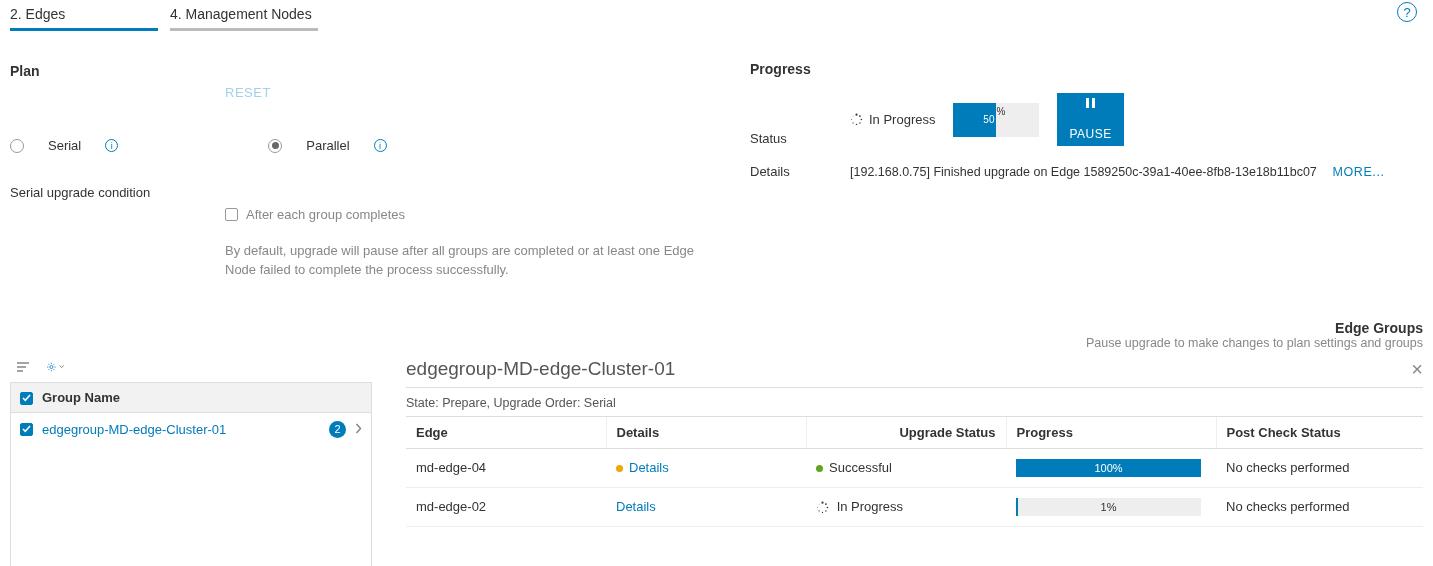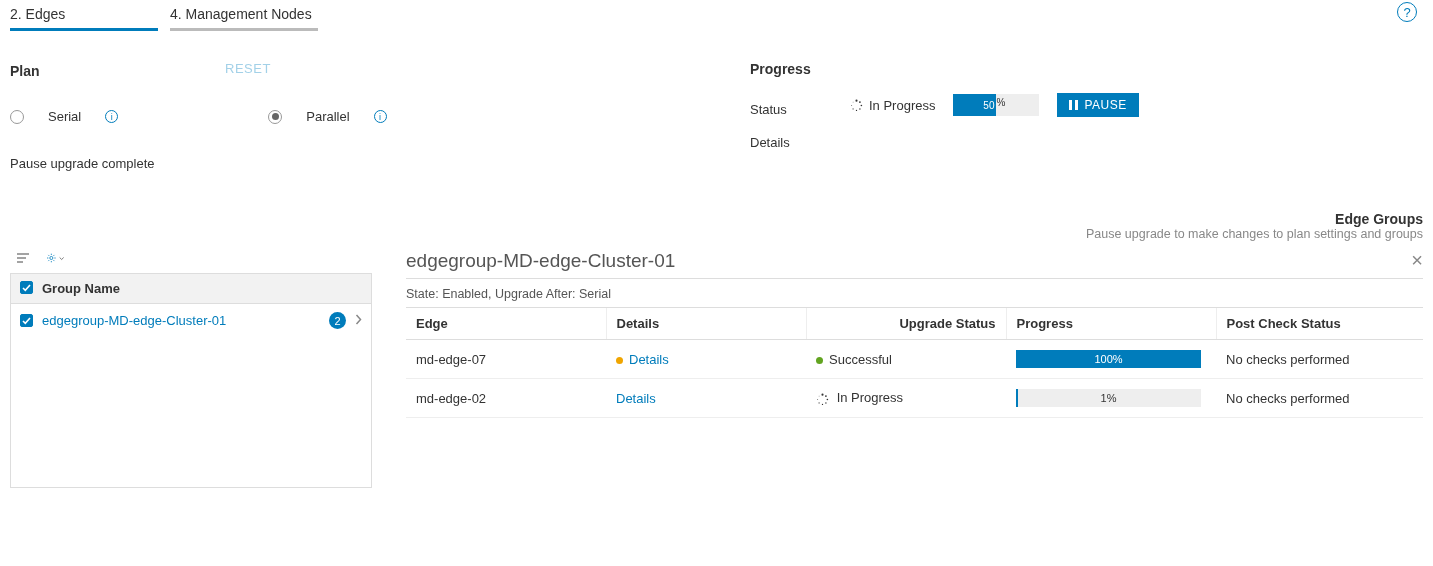--- a/index.html
+++ b/index.html
@@ -8,49 +8,49 @@
 .tab { padding: 6px 0; margin-right: 12px; font-size: 14px; color: #333; border-bottom: 3px solid #bbb; cursor: pointer; min-width: 148px; }
 .tab.done { border-bottom-color: #62a420; color: #333; }
 .tab.active { border-bottom-color: #007cbb; color: #333; }
 .help-icon { position: absolute; right: 6px; top: 2px; width: 20px; height: 20px; border: 1.6px solid #007cbb; border-radius: 50%; color: #007cbb; font-size: 13px; display: flex; align-items: center; justify-content: center; cursor: pointer; }
 .top-section { display: flex; gap: 40px; }
 .plan-col { flex: 0 0 700px; }
 .progress-col { flex: 1; }
 .section-title { font-weight: 600; font-size: 14px; margin-bottom: 16px; color: #333; }
 .plan-row { display: flex; margin-bottom: 14px; }
 .plan-label { width: 215px; color: #333; padding-top: 2px; }
-.plan-ctrl { flex: 1; }
+.plan-ctrl { flex: 1; margin-top: 24px; }
 .reset-btn { color: #a3d1e8; font-size: 13px; letter-spacing: 0.5px; cursor: pointer; font-weight: 500; }
 .radio-row { display: flex; gap: 150px; align-items: center; }
 .radio-opt { display: inline-flex; align-items: center; gap: 24px; cursor: pointer; }
 .radio-circle { width: 14px; height: 14px; border: 1.3px solid #999; border-radius: 50%; display: inline-flex; align-items: center; justify-content: center; }
 .radio-circle.selected::after { content: ""; width: 7px; height: 7px; background: #666; border-radius: 50%; }
 .info-i { width: 13px; height: 13px; border: 1.1px solid #007cbb; border-radius: 50%; color: #007cbb; font-size: 9px; display: inline-flex; align-items: center; justify-content: center; cursor: pointer; }
 .checkbox-row { display: flex; align-items: center; gap: 8px; }
 .chk { width: 13px; height: 13px; border: 1.3px solid #999; border-radius: 2px; cursor: pointer; }
 .chk.checked { background: #007cbb; border-color: #007cbb; color: #fff; display: flex; align-items: center; justify-content: center; }
 .helptext { color: #888; margin-top: 20px; line-height: 1.45; max-width: 470px; }
 .prog-row { display: flex; align-items: flex-end; margin-bottom: 18px; }
 .prog-label { width: 100px; }
 .spinner { width: 13px; height: 13px; margin-right: 6px; display: inline-block; }
 .prog-status { display: inline-flex; align-items: center; margin-right: 18px; }
-.prog-bar-mini { width: 86px; height: 22px; background: #eee; position: relative; display: inline-block; vertical-align: middle; margin-right: 18px; }
+.prog-bar-mini { width: 86px; height: 34px; background: #eee; position: relative; display: inline-block; vertical-align: middle; margin-right: 18px; }
 .prog-bar-mini .fill { position: absolute; left: 0; top: 0; bottom: 0; background: #007cbb; color: #fff; font-size: 10px; display: flex; align-items: center; justify-content: flex-end; padding-right: 2px; }
-.pause-btn { background: #007cbb; color: #fff; border: none; padding: 5px 12px; font-size: 12px; letter-spacing: 0.5px; cursor: pointer; display: inline-flex; align-items: center; gap: 6px; }
+.pause-btn { background: #007cbb; color: #fff; border: none; padding: 5px 12px; font-size: 12px; letter-spacing: 0.5px; cursor: pointer; display: inline-flex; align-items: center; gap: 19px; flex-direction: column; }
 .details-text { color: #333; font-size: 12.5px; margin-right: 12px; }
 .more-link { color: #007cbb; letter-spacing: 0.6px; font-size: 12.5px; cursor: pointer; }
 .edge-groups-head { display: flex; justify-content: space-between; align-items: flex-end; margin-top: 26px; margin-bottom: 8px; flex-direction: column; }
 .eg-title { font-weight: 600; font-size: 14px; }
 .eg-hint { color: #888; font-size: 12.5px; }
 .eg-layout { display: flex; gap: 34px; }
 .eg-left { width: 362px; }
 .eg-toolbar { display: flex; gap: 14px; align-items: center; margin-bottom: 6px; padding-left: 4px; }
 .icon-btn { cursor: pointer; color: #007cbb; width: 18px; height: 18px; display: inline-flex; align-items: center; justify-content: center; }
 .eg-list { border: 1px solid #ddd; }
-.eg-list-head { background: #f2f2f2; padding: 7px 9px; display: flex; align-items: flex-start; gap: 9px; font-weight: 600; border-bottom: 1px solid #ddd; }
+.eg-list-head { background: #f2f2f2; padding: 7px 9px; display: flex; align-items: flex-end; gap: 9px; font-weight: 600; border-bottom: 1px solid #ddd; }
 .eg-item { padding: 8px 9px; display: flex; align-items: center; gap: 9px; cursor: pointer; }
 .eg-name { color: #007cbb; flex: 1; }
 .badge { background: #007cbb; color: #fff; border-radius: 50%; width: 17px; height: 17px; font-size: 11px; display: inline-flex; align-items: center; justify-content: center; }
 .chevron { color: #888; }
 .eg-blank { height: 150px; }
 .eg-right { flex: 1; }
 .detail-head { display: flex; justify-content: space-between; align-items: center; border-bottom: 1px solid #ddd; padding-bottom: 6px; margin-bottom: 8px; }
 .detail-title { font-size: 19px; color: #555; }
 .close-x { font-size: 20px; color: #888; cursor: pointer; }
 .state-line { color: #555; font-size: 12.5px; margin-bottom: 6px; }
@@ -93,21 +93,28 @@
           </span>
           <span class="radio-opt">
             <span class="radio-circle selected"></span>
             <span>Parallel</span>
             <span class="info-i">i</span>
           </span>
         </div>
       </div>
     </div>
     <div class="plan-row" style="margin-top:30px;">
-      <div class="plan-label">Pause upgrade complete</div>
+      <div class="plan-label">Serial upgrade condition</div>
+      <div class="plan-ctrl">
+        <div class="checkbox-row">
+          <span class="chk"></span>
+          <span style="color:#888;">After each group completes</span>
+        </div>
+        <div class="helptext">By default, upgrade will pause after all groups are completed or at least one Edge Node failed to complete the process successfully.</div>
+      </div>
     </div>
   </div>
 
   <div class="progress-col">
     <div class="section-title">Progress</div>
     <div class="prog-row">
       <div class="prog-label">Status</div>
       <div style="flex:1; display:flex; align-items:center;">
         <span class="prog-status">
           <svg class="sp spinner" viewBox="0 0 16 16">
@@ -134,20 +141,24 @@
           <svg width="9" height="10" viewBox="0 0 9 10">
               <rect x="0" y="0" width="3" height="10" fill="#fff"></rect>
               <rect x="6" y="0" width="3" height="10" fill="#fff"></rect>
             </svg>
           <span>PAUSE</span>
         </button>
       </div>
     </div>
     <div class="prog-row">
       <div class="prog-label">Details</div>
+      <div style="flex:1;">
+        <span class="details-text">[192.168.0.75] Finished upgrade on Edge 1589250c-39a1-40ee-8fb8-13e18b11bc07</span>
+        <span class="more-link">MORE...</span>
+      </div>
     </div>
   </div>
 </div>
 
 <div class="edge-groups-head">
   <div class="eg-title">Edge Groups</div>
   <div class="eg-hint">Pause upgrade to make changes to plan settings and groups</div>
 </div>
 
 <div class="eg-layout">
@@ -199,34 +210,34 @@
       </div>
       <div class="eg-blank"></div>
     </div>
   </div>
 
   <div class="eg-right">
     <div class="detail-head">
       <div class="detail-title">edgegroup-MD-edge-Cluster-01</div>
       <div class="close-x">×</div>
     </div>
-    <div class="state-line">State: Enabled, Upgrade After: Serial</div>
+    <div class="state-line">State: Prepare, Upgrade Order: Serial</div>
     <table class="tbl">
       <thead>
           <tr>
         <th style="width:200px;">Edge</th>
         <th style="width:200px;">Details</th>
         <th style="width:200px;text-align:right;">Upgrade Status</th>
         <th style="width:210px;">Progress</th>
         <th>Post Check Status</th>
       </tr>
         </thead>
       <tbody>
         <tr>
-          <td>md-edge-07</td>
+          <td>md-edge-04</td>
           <td><span class="dot orange"></span><span class="link">Details</span></td>
           <td><span class="dot green"></span><span>Successful</span></td>
           <td>
               <div class="row-prog">
                 <div class="f" style="width:100%;"></div>
                 <div class="pct">100%</div>
               </div>
             </td>
           <td>No checks performed</td>
         </tr>

